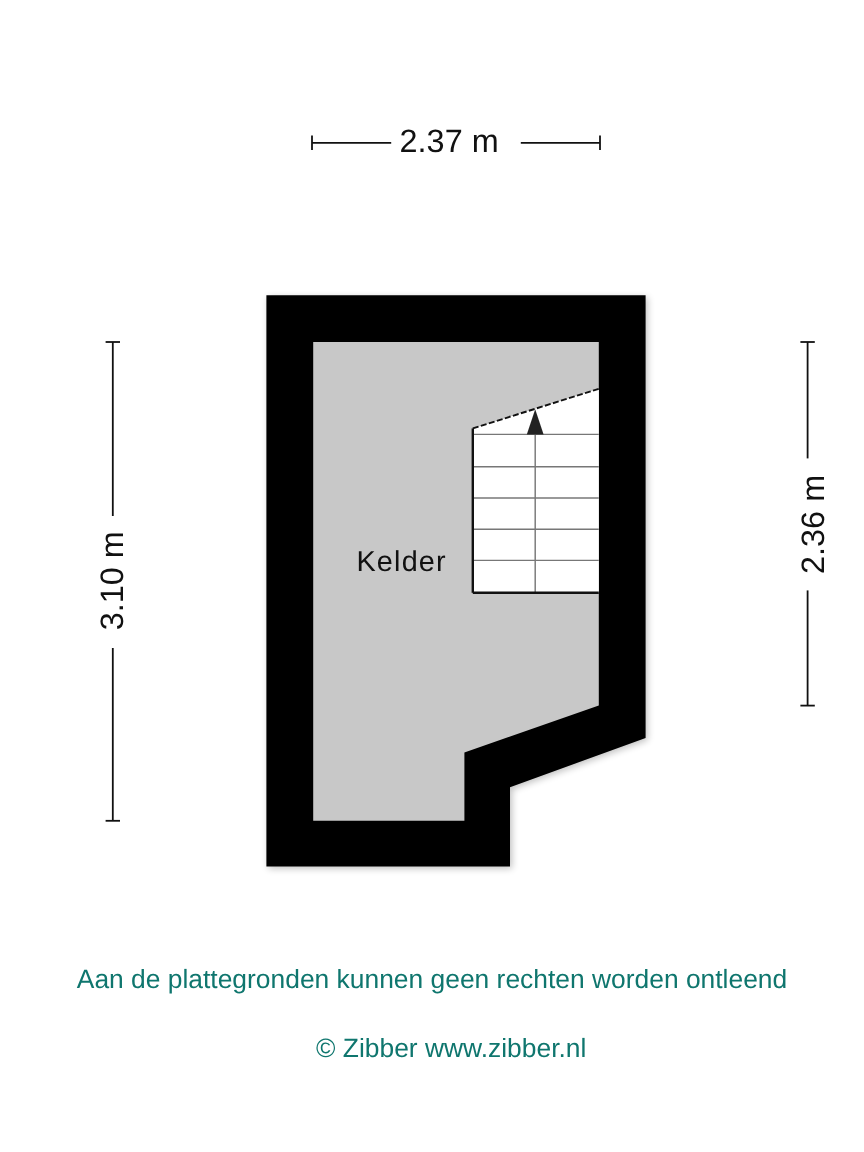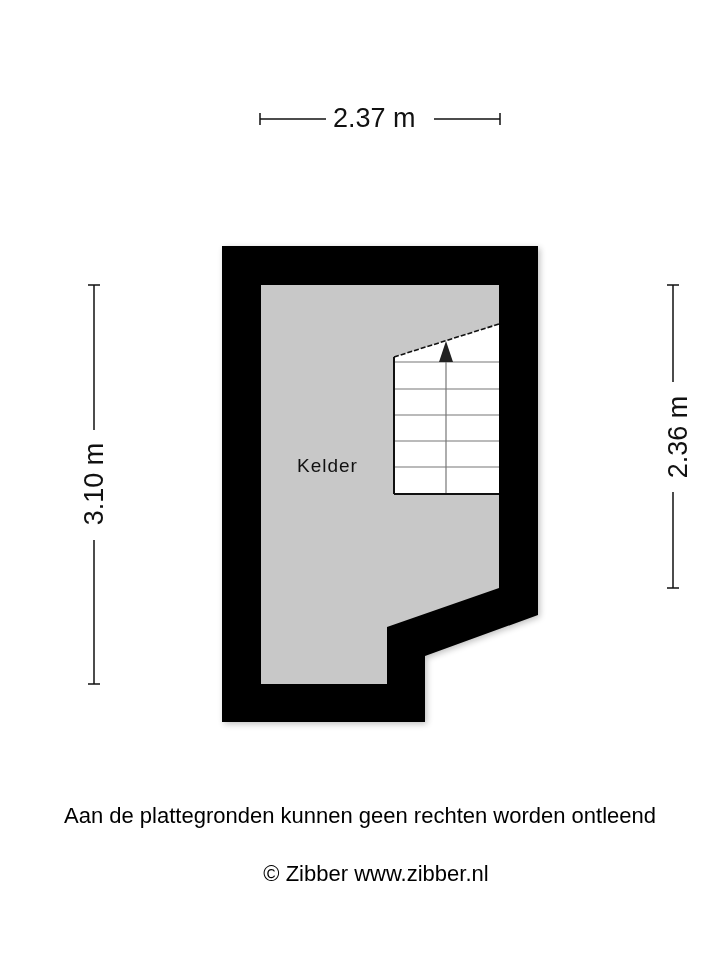--- a/index.html
+++ b/index.html
@@ -44,31 +44,31 @@
     .dim-right {
       left: 678px;
       top: 437px;
       transform: translate(-50%, -50%) rotate(-90deg);
       padding: 0 6px;
     }
     .room-label {
       position: absolute;
       left: 297px;
       top: 455px;
-      font-size: 19px;
+      font-size: 24px;
       letter-spacing: 1px;
       color: #111111;
     }
     .footer {
       position: absolute;
       left: 0;
       width: 720px;
       text-align: center;
       font-size: 22px;
-      color: #000000;
+      color: #0f766e;
     }
     .footer-1 { top: 803px; }
     .footer-2 { top: 861px; padding-left: 16px; }
   </style>
 </head>
 <body>
 
 <svg class="plan" width="720" height="960" viewBox="0 0 720 960" xmlns="http://www.w3.org/2000/svg">
   <defs>
     <filter id="shadow" x="-10%" y="-10%" width="120%" height="120%">

